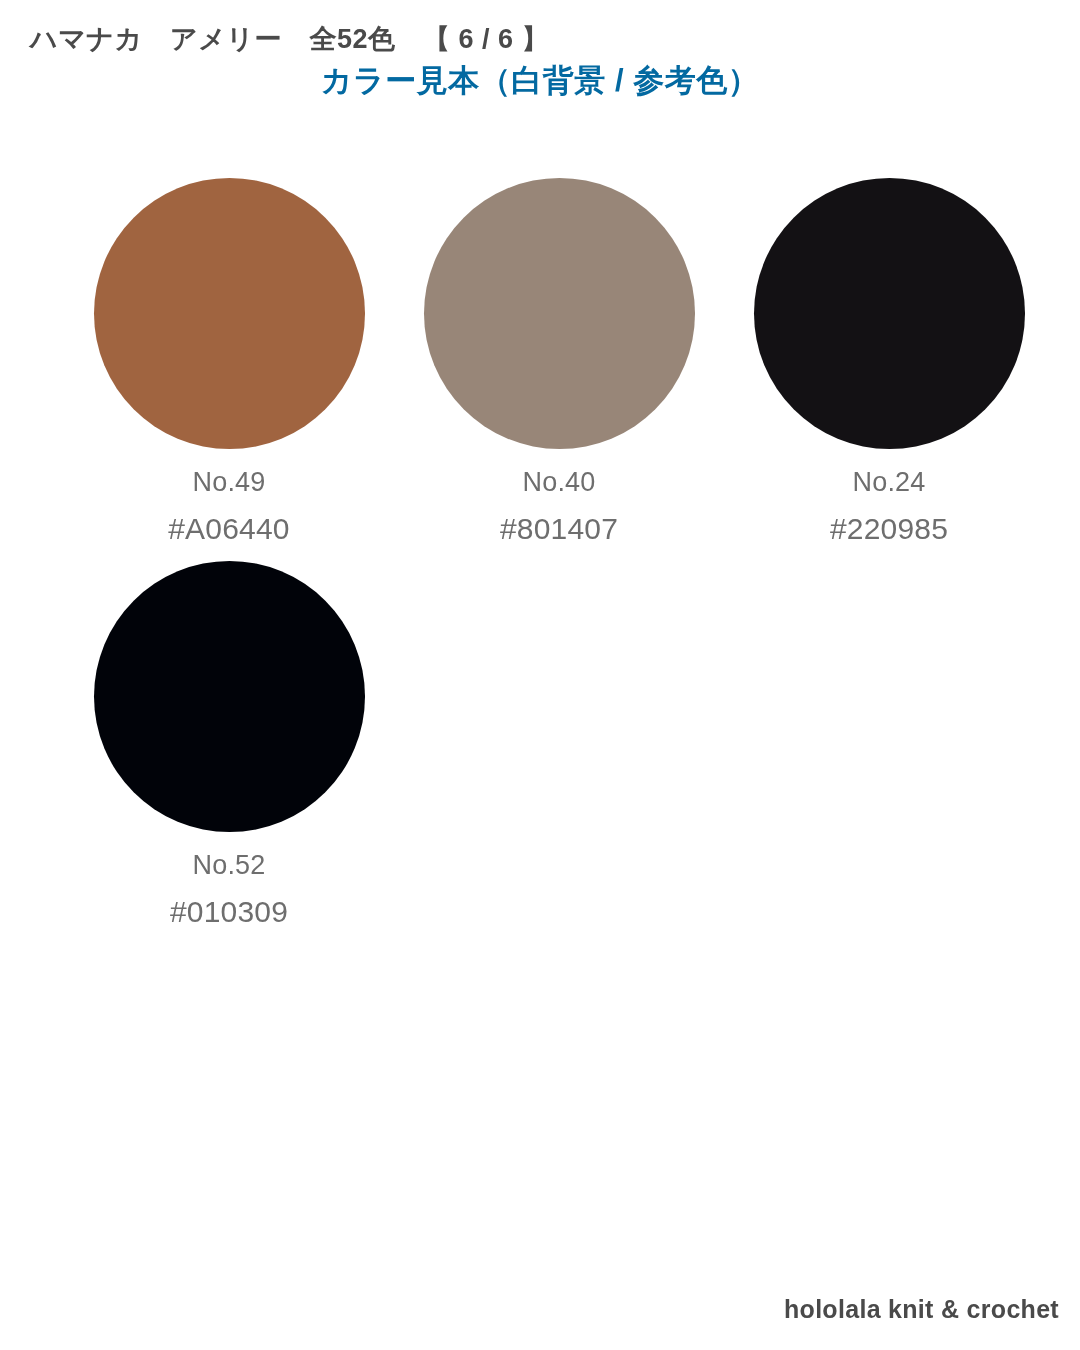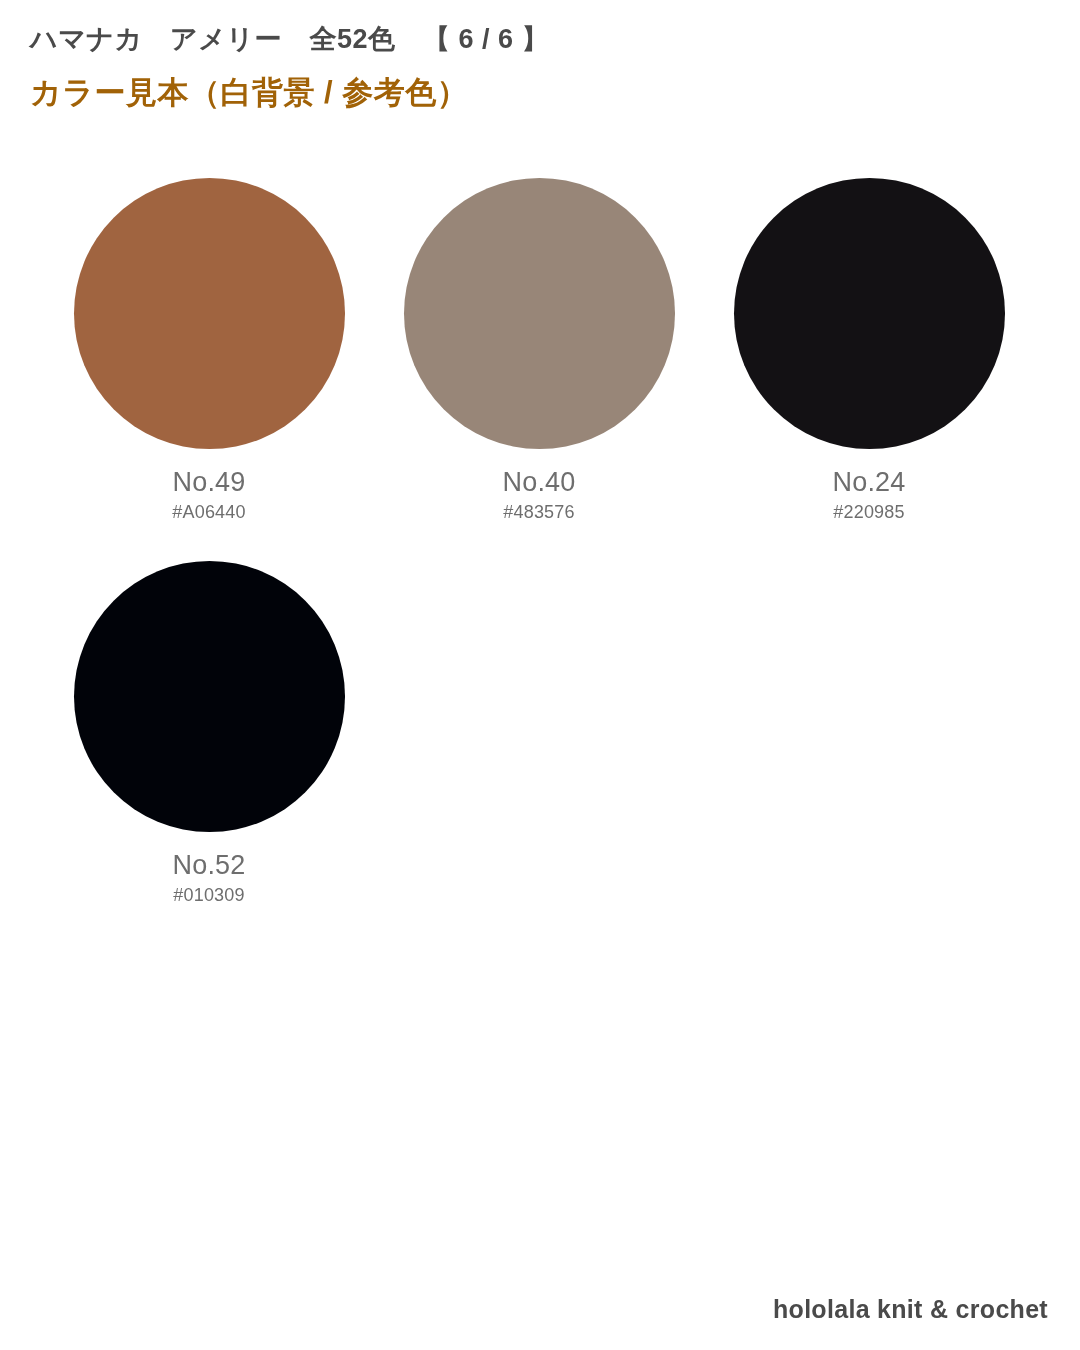--- a/index.html
+++ b/index.html
@@ -29,37 +29,38 @@
     font-weight: 700;
     color: #4a4a4a;
     letter-spacing: 0.5px;
     line-height: 1.15;
     white-space: pre;
   }
 
   .subtitle {
     font-size: 31px;
     font-weight: 700;
-    color: #a16207;
+    color: #0369a1;
     letter-spacing: 0.5px;
     line-height: 1.15;
-    margin-top: 20px;
+    margin-top: 8px;
     white-space: pre;
+    text-align: center;
   }
 
   
   .grid {
     position: absolute;
     left: 0;
     top: 178px;
     width: 1080px;
     display: grid;
     grid-template-columns: repeat(3, 330px);
     justify-content: start;
-    padding-left: 44px;
+    padding-left: 64px;
     row-gap: 0;
     column-gap: 0;
   }
 
   .swatch {
     width: 330px;
     height: 383px;
     display: flex;
     flex-direction: column;
     align-items: center;
@@ -74,31 +75,31 @@
 
   .swatch-name {
     margin-top: 19px;
     font-size: 27px;
     color: #6e6e6e;
     line-height: 1.08;
     letter-spacing: 0.2px;
   }
 
   .swatch-hex {
-    margin-top: 6px;
-    font-size: 18px;
+    margin-top: 16px;
+    font-size: 30px;
     color: #6e6e6e;
     line-height: 1.08;
     letter-spacing: 0.2px;
   }
 
   
   .footer {
     position: absolute;
-    right: 32px;
+    right: 21px;
     bottom: 26px;
     font-size: 25px;
     font-weight: 700;
     color: #4a4a4a;
     letter-spacing: 0.3px;
   }
 </style>
 </head>
 <body>
 
@@ -109,21 +110,21 @@
 
 <div class="grid" id="swatch-grid">
     <div class="swatch">
       <div class="swatch-circle" style="background: rgb(160, 100, 64);"></div>
       <div class="swatch-name">No.49</div>
       <div class="swatch-hex">#A06440</div>
     </div>
     <div class="swatch">
       <div class="swatch-circle" style="background: rgb(152, 134, 120);"></div>
       <div class="swatch-name">No.40</div>
-      <div class="swatch-hex">#483576</div>
+      <div class="swatch-hex">#801407</div>
     </div>
     <div class="swatch">
       <div class="swatch-circle" style="background: rgb(19, 17, 20);"></div>
       <div class="swatch-name">No.24</div>
       <div class="swatch-hex">#220985</div>
     </div>
     <div class="swatch">
       <div class="swatch-circle" style="background: rgb(1, 3, 9);"></div>
       <div class="swatch-name">No.52</div>
       <div class="swatch-hex">#010309</div>

